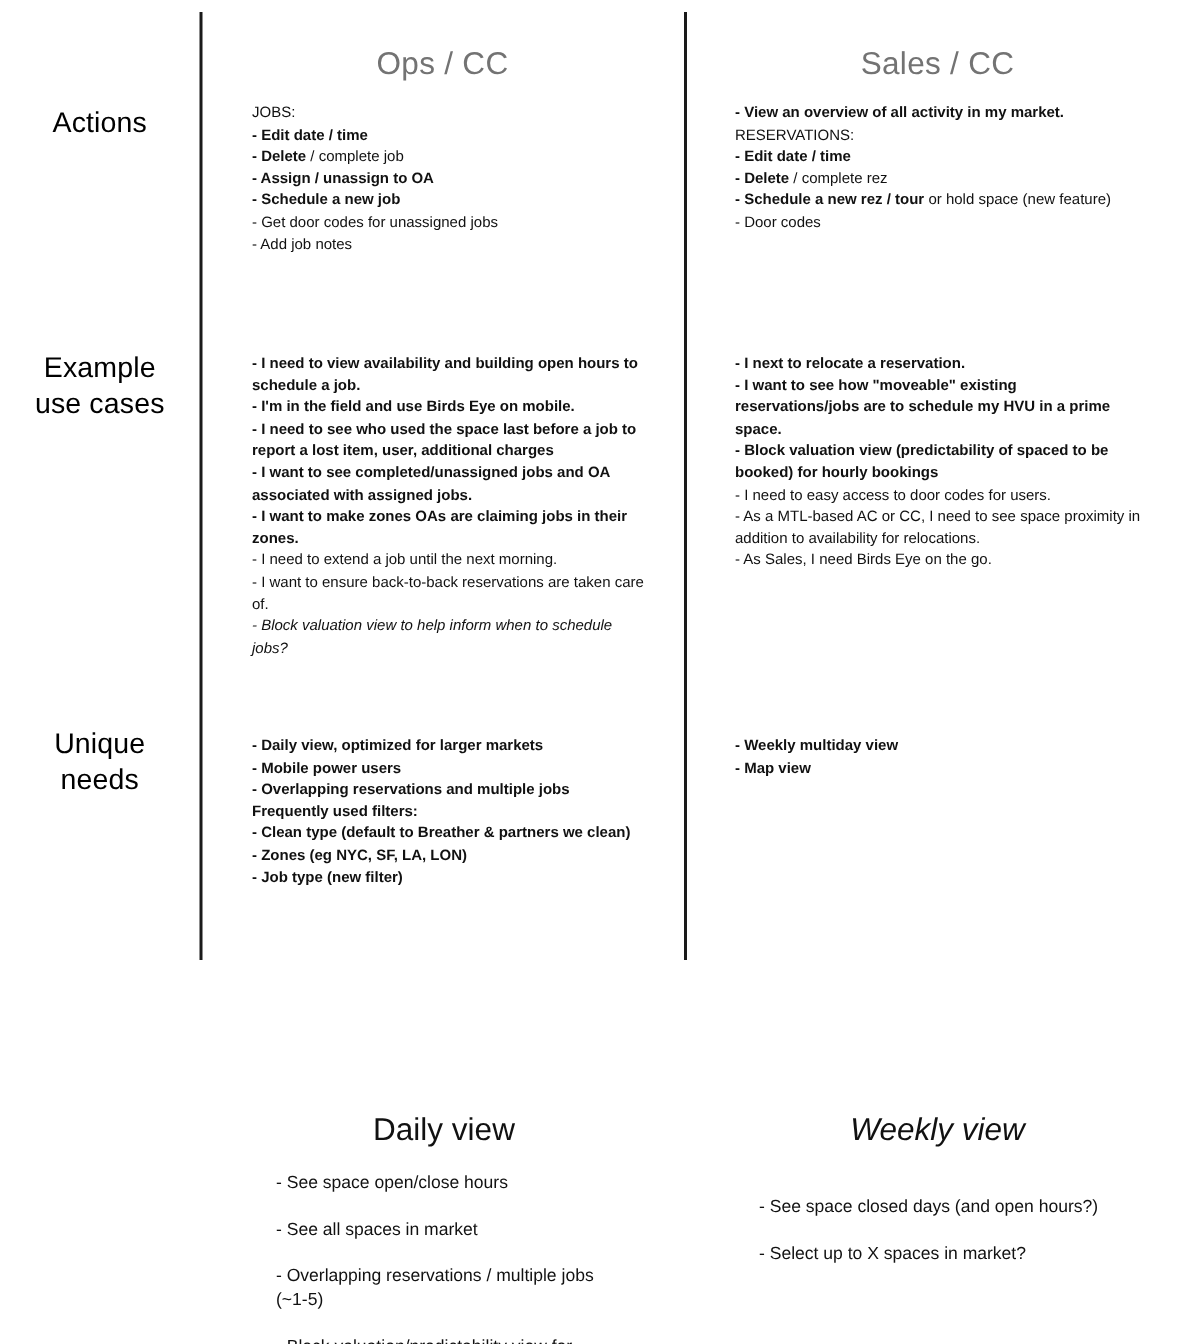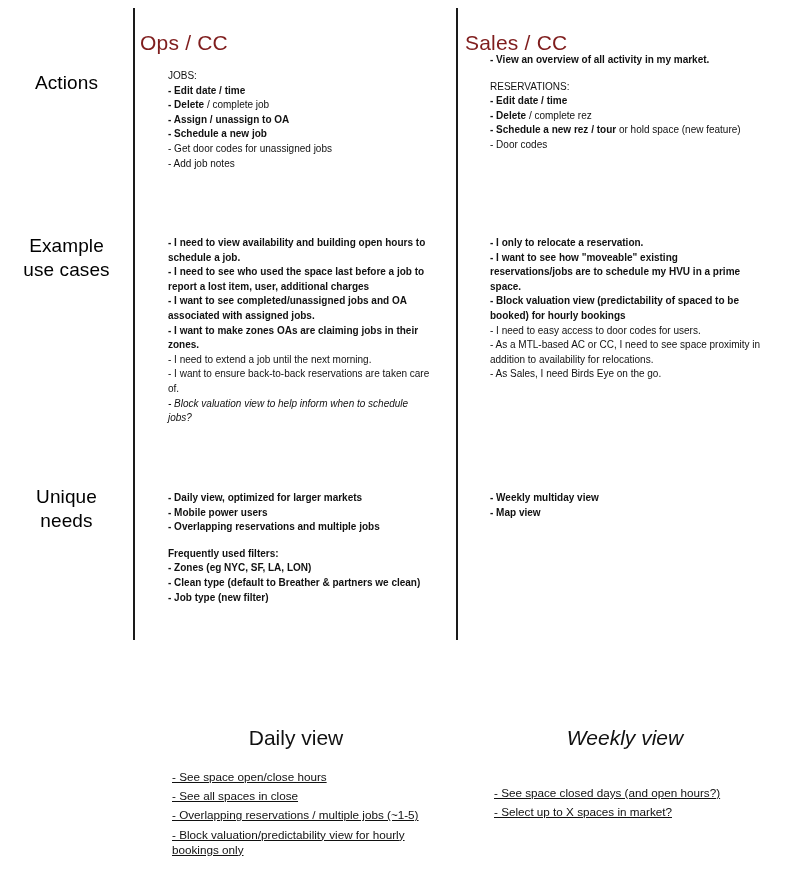--- a/index.html
+++ b/index.html
@@ -46,75 +46,76 @@
   }
   #label-actions   { top: 71px; }
   #label-usecases  { top: 234px; }
   #label-unique    { top: 485px; }
 
   
   .col-title {
     position: absolute;
     font-size: 21px;
     line-height: 26px;
-    text-align: left;
-    color: #7f1d1d;
+    text-align: center;
+    color: #737373;
     letter-spacing: 0.2px;
   }
   #title-ops   { left: 140px; width: 310px; top: 30px; }
   #title-sales { left: 465px; width: 320px; top: 30px; }
 
   
   .cell {
     position: absolute;
     font-size: 10px;
     line-height: 14.6px;
     color: #111;
   }
   .cell p {
     margin: 0;
   }
   .cell p.gap {
-    margin-top: 12px;
+    margin-top: 0;
   }
   .b  { font-weight: bold; }
   .it { font-style: italic; }
 
   #cell-actions-ops     { left: 168px; top: 69px;  width: 262px; }
-  #cell-actions-sales   { left: 490px; top: 53px;  width: 272px; }
+  #cell-actions-sales   { left: 490px; top: 69px;  width: 272px; }
   #cell-uses-ops        { left: 168px; top: 236px; width: 262px; }
   #cell-uses-sales      { left: 490px; top: 236px; width: 272px; }
   #cell-unique-ops      { left: 168px; top: 491px; width: 262px; }
   #cell-unique-sales    { left: 490px; top: 491px; width: 272px; }
 
   
   #bottom {
     position: absolute;
     left: 0;
     top: 648px;
     width: 800px;
     height: 248px;
   }
   .bottom-title {
     position: absolute;
     font-size: 21px;
     line-height: 26px;
     text-align: center;
     color: #111;
+    margin-top: 16px;
   }
   #title-daily  { left: 140px; width: 312px; top: 77px; }
   #title-weekly { left: 465px; width: 320px; top: 77px; font-style: italic; }
 
   .bottom-cell {
     position: absolute;
     font-size: 11.7px;
     line-height: 15.2px;
     color: #111;
   }
-  .bottom-cell p { margin: 4px; text-decoration: underline; }
+  .bottom-cell p { margin: 16px; }
   #cell-daily   { left: 168px; top: 117px; width: 260px; }
   #cell-weekly  { left: 490px; top: 133px; width: 272px; }
 </style>
 </head>
 <body>
 
 <div id="matrix">
 
   <div class="vrule" id="rule-left"></div>
   <div class="vrule" id="rule-mid"></div>
@@ -148,61 +149,62 @@
       <p class="b">- View an overview of all activity in my market.</p>
       <p class="gap">RESERVATIONS:</p>
       <p class="b">- Edit date / time</p>
       <p><span class="b">- Delete</span> / complete rez</p>
       <p><span class="b">- Schedule a new rez / tour</span> or hold space (new feature)</p>
       <p>- Door codes</p>
     </div>
 
   <div class="cell" id="cell-uses-ops">
       <p class="b">- I need to view availability and building open hours to schedule a job.</p>
+      <p class="b">- I'm in the field and use Birds Eye on mobile.</p>
       <p class="b">- I need to see who used the space last before a job to report a lost item, user, additional charges</p>
       <p class="b">- I want to see completed/unassigned jobs and OA associated with assigned jobs.</p>
       <p class="b">- I want to make zones OAs are claiming jobs in their zones.</p>
       <p>- I need to extend a job until the next morning.</p>
       <p>- I want to ensure back-to-back reservations are taken care of.</p>
       <p class="it">- Block valuation view to help inform when to schedule jobs?</p>
     </div>
 
   <div class="cell" id="cell-uses-sales">
-      <p class="b">- I only to relocate a reservation.</p>
+      <p class="b">- I next to relocate a reservation.</p>
       <p class="b">- I want to see how "moveable" existing reservations/jobs are to schedule my HVU in a prime space.</p>
       <p class="b">- Block valuation view (predictability of spaced to be booked) for hourly bookings</p>
       <p>- I need to easy access to door codes for users.</p>
       <p>- As a MTL-based AC or CC, I need to see space proximity in addition to availability for relocations.</p>
       <p>- As Sales, I need Birds Eye on the go.</p>
     </div>
 
   <div class="cell" id="cell-unique-ops">
       <p class="b">- Daily view, optimized for larger markets</p>
       <p class="b">- Mobile power users</p>
       <p class="b">- Overlapping reservations and multiple jobs</p>
       <p class="gap b">Frequently used filters:</p>
+      <p class="b">- Clean type (default to Breather &amp; partners we clean)</p>
       <p class="b">- Zones (eg NYC, SF, LA, LON)</p>
-      <p class="b">- Clean type (default to Breather &amp; partners we clean)</p>
       <p class="b">- Job type (new filter)</p>
     </div>
 
   <div class="cell" id="cell-unique-sales">
       <p class="b">- Weekly multiday view</p>
       <p class="b">- Map view</p>
     </div>
 </div>
 
 <div id="bottom">
 
   <div class="bottom-title" id="title-daily">Daily view</div>
   <div class="bottom-title" id="title-weekly">Weekly view</div>
 
   <div class="bottom-cell" id="cell-daily">
       <p>- See space open/close hours</p>
-      <p>- See all spaces in close</p>
+      <p>- See all spaces in market</p>
       <p>- Overlapping reservations / multiple jobs (~1-5)</p>
       <p>- Block valuation/predictability view for hourly bookings only</p>
     </div>
   <div class="bottom-cell" id="cell-weekly">
       <p>- See space closed days (and open hours?)</p>
       <p>- Select up to X spaces in market?</p>
     </div>
 </div>
 
 </body></html>

